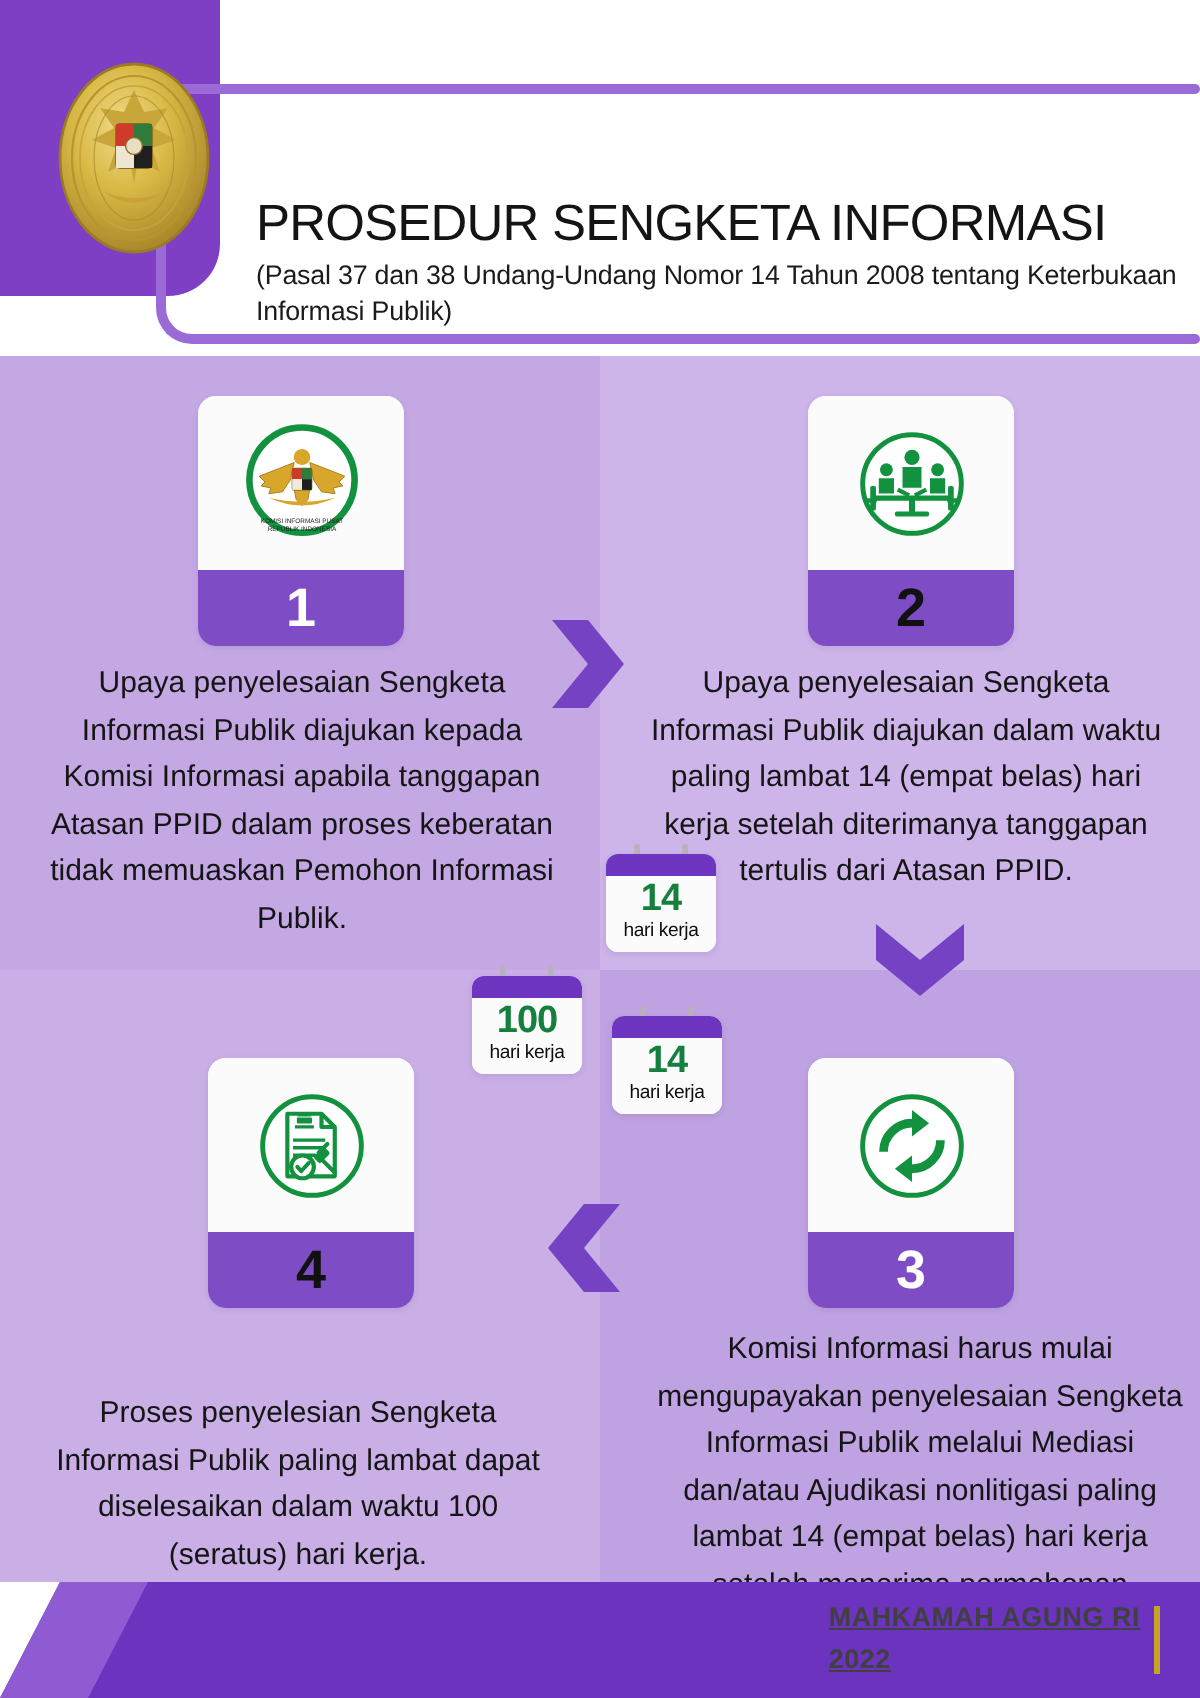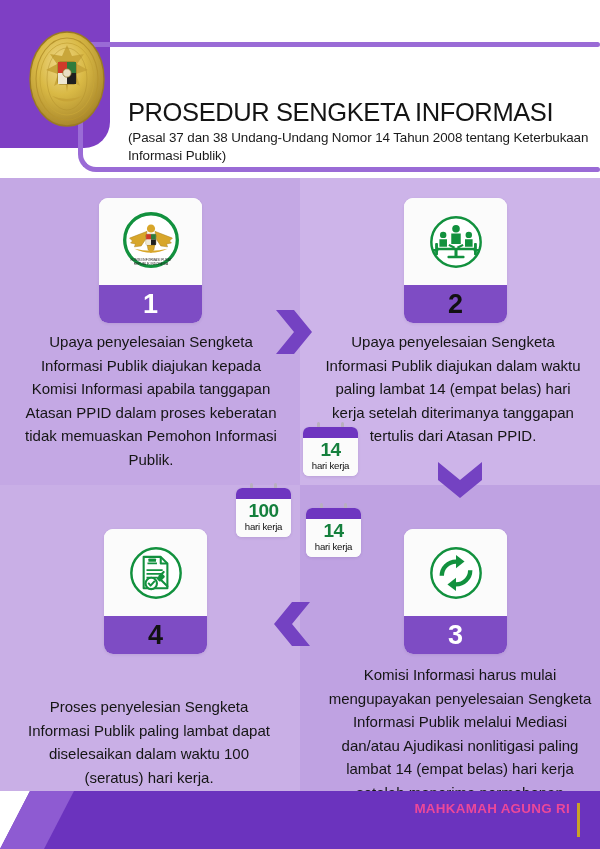--- a/index.html
+++ b/index.html
@@ -241,22 +241,23 @@
     position: absolute;
     left: 0; top: 0;
     width: 92px; height: 58px;
     background: #8E5BD2;
     clip-path: polygon(30px 0, 74px 0, 44px 58px, 0 58px);
   }
   .ft-text {
     position: absolute;
     right: 30px; top: 10px;
     text-align: left;
-    color: #ec4899;
+    color: #404040;
     z-index: 3;
+    text-decoration: underline;
   }
   .ft-org {
     font-size: 13.4px;
     font-weight: bold;
     letter-spacing: 0.3px;
     line-height: 1.25;
   }
   .ft-year {
     font-size: 13.4px;
     font-weight: bold;
@@ -471,16 +472,17 @@
       <div class="cal-lbl">hari kerja</div>
     </div>
   </div>
 
   <div class="footer">
     <div class="ft-band"></div>
     <div class="ft-wedge"></div>
     <div class="ft-bar"></div>
     <div class="ft-text">
       <div class="ft-org">MAHKAMAH AGUNG RI</div>
+      <div class="ft-year">2022</div>
     </div>
   </div>
 
 </div>
 
 </body></html>

